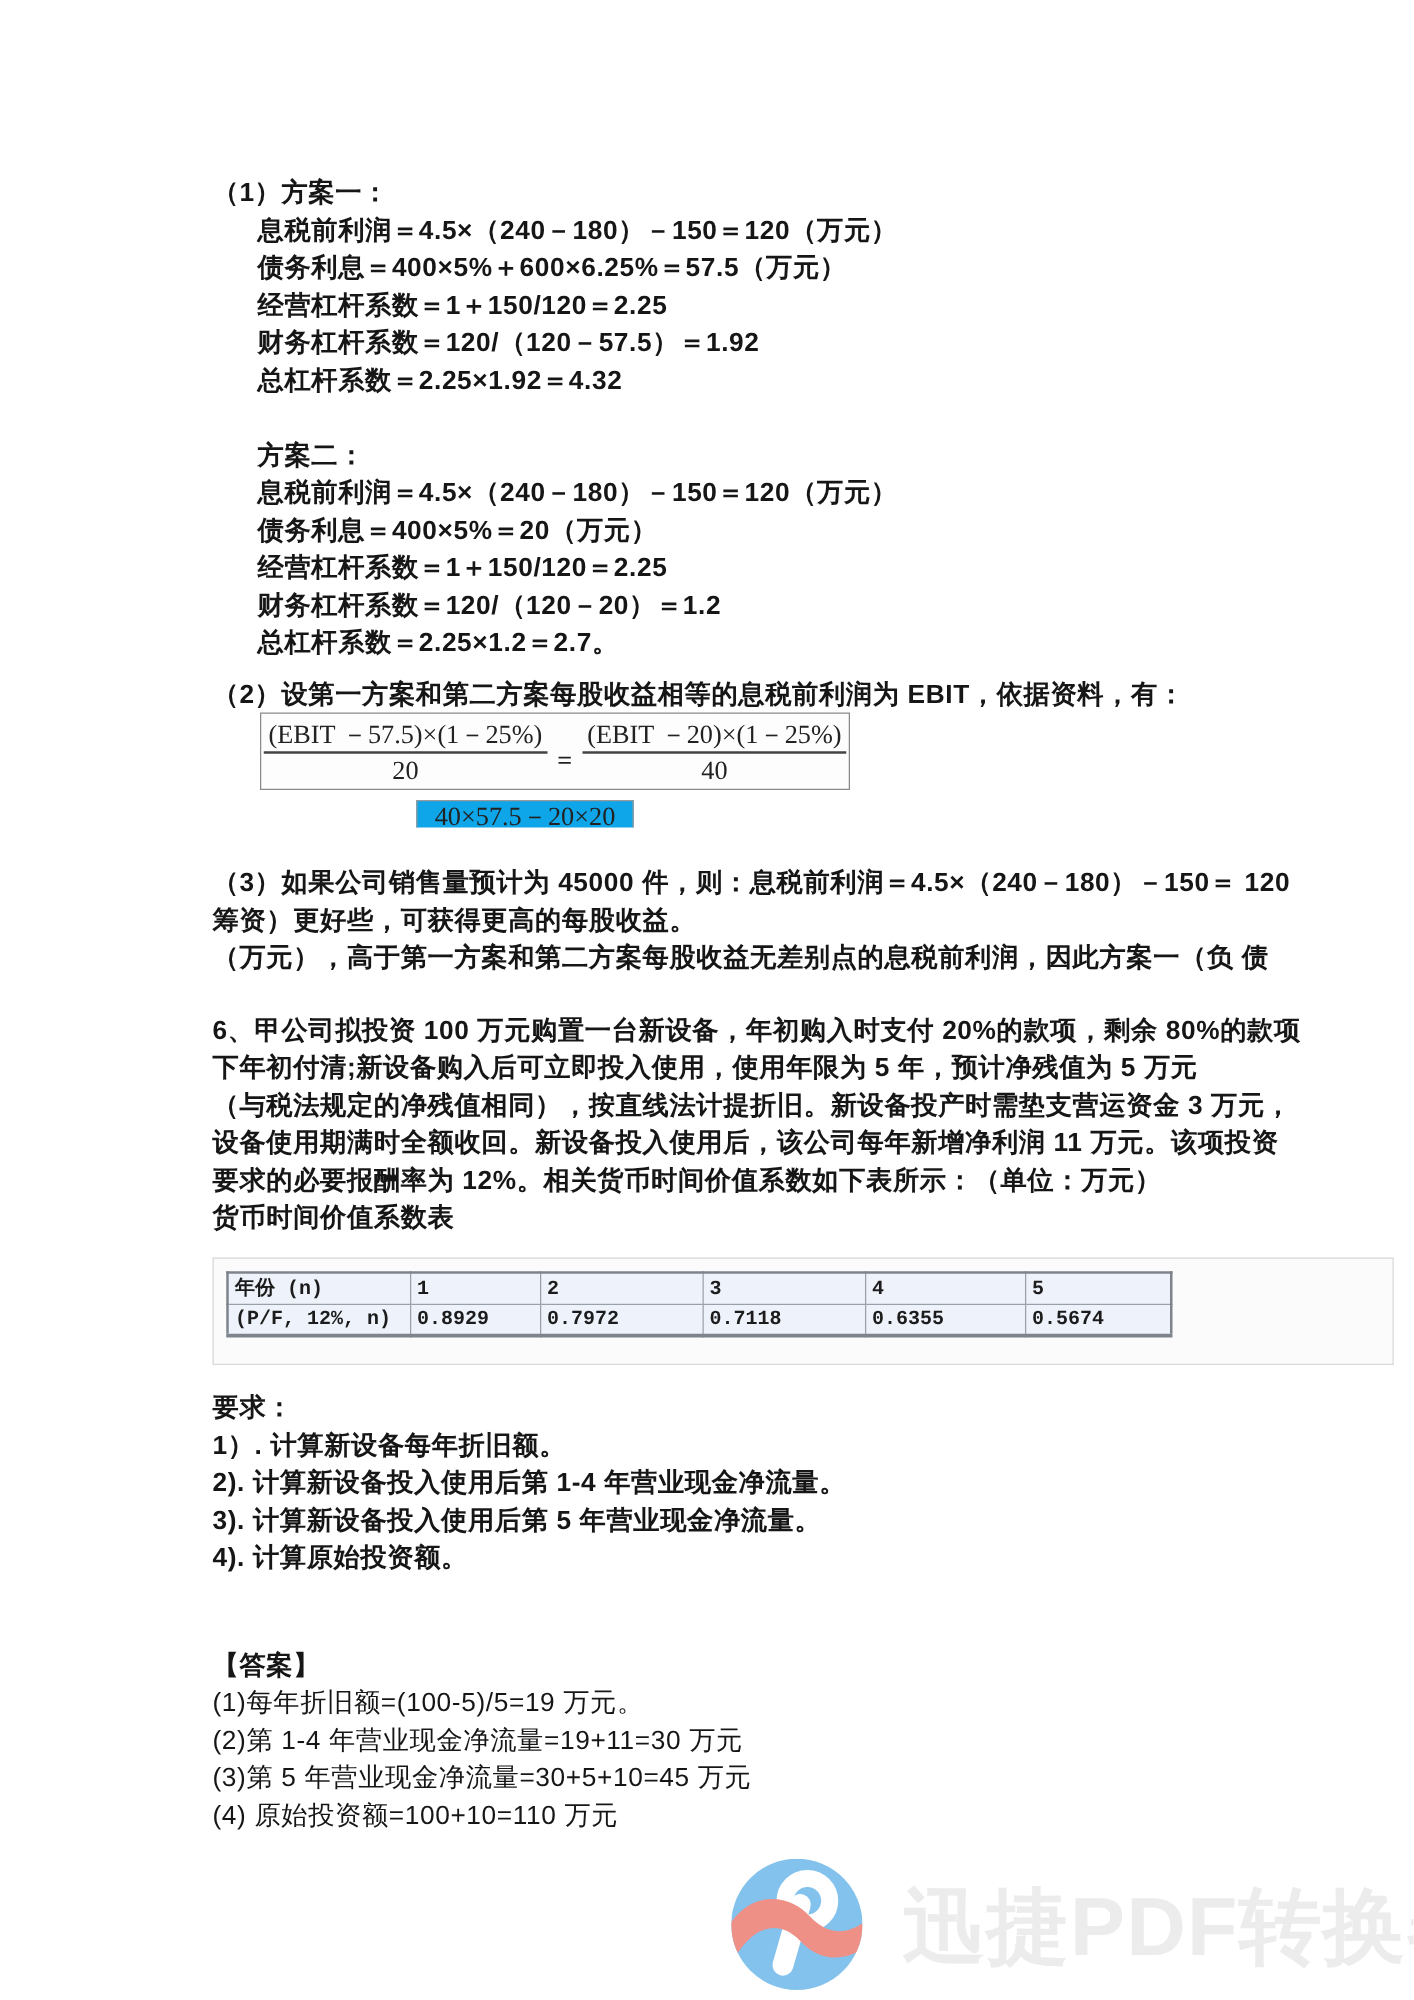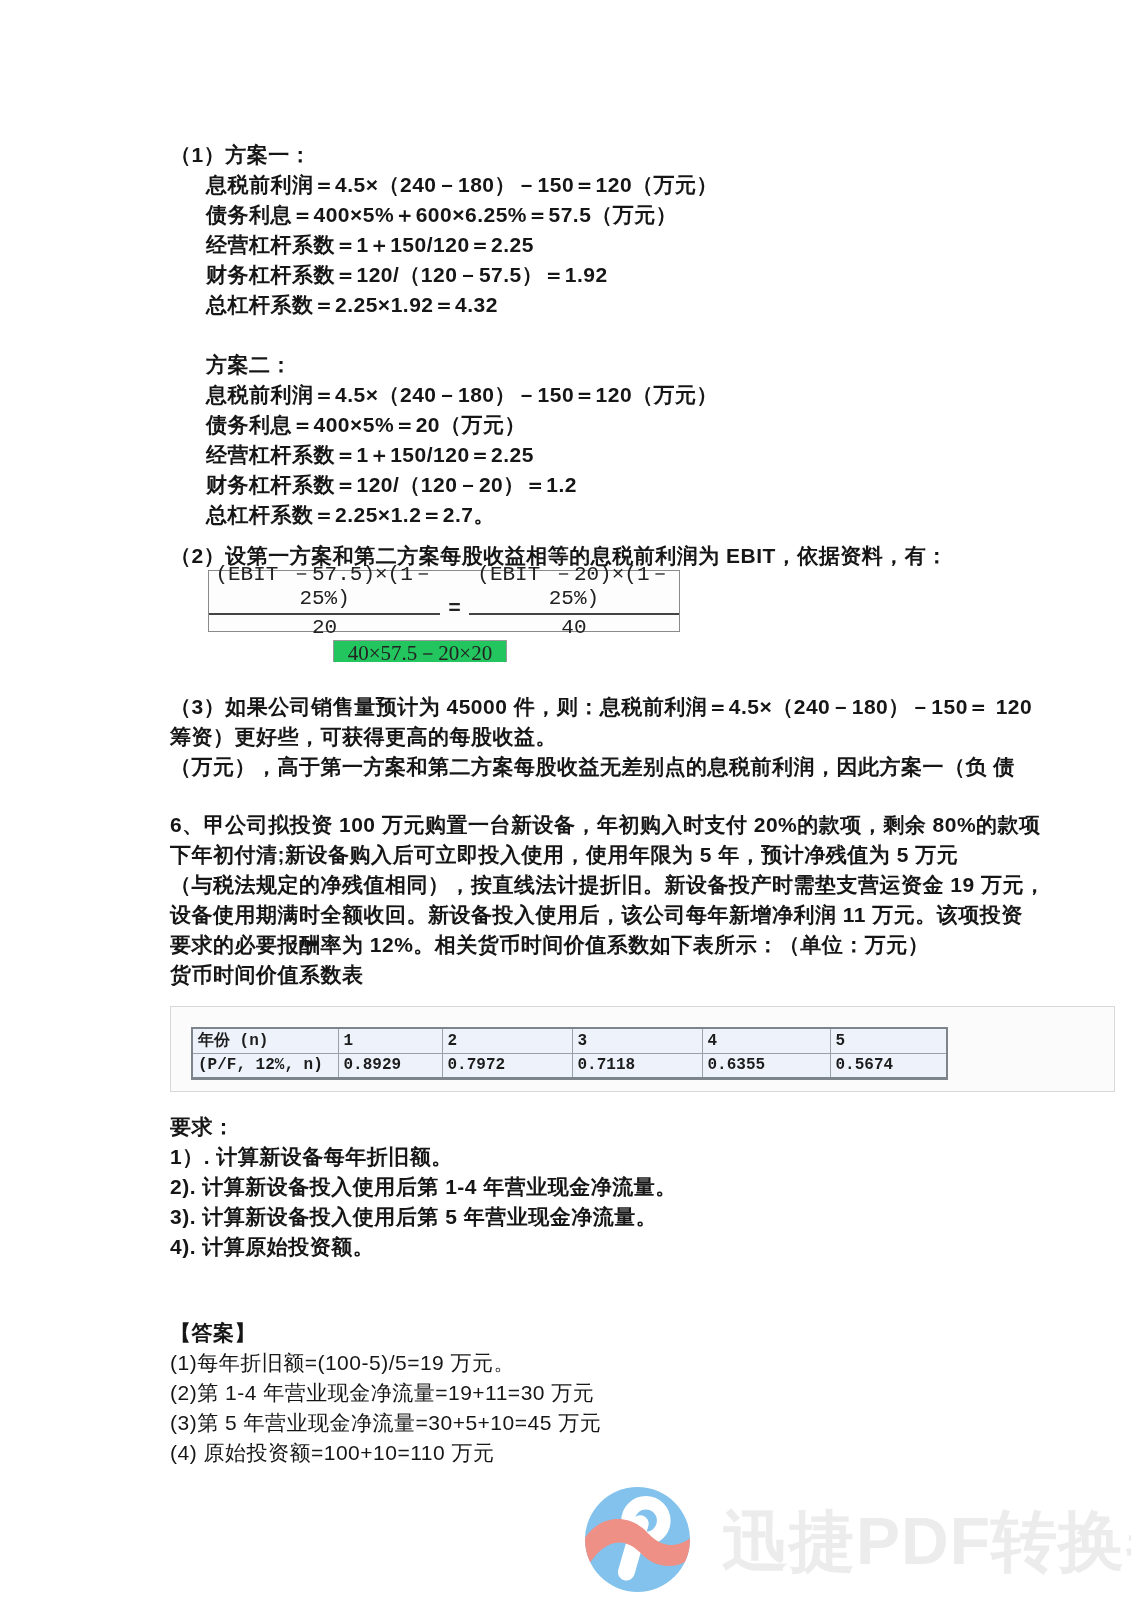--- a/index.html
+++ b/index.html
@@ -19,48 +19,48 @@
   .line { line-height:30px; font-size:21px; font-weight:bold; letter-spacing:0.5px; white-space:nowrap; }
   .indent { padding-left:36px; }
   .normal-w .line { font-weight:normal; }
 
   
   .formula-box {
     position:absolute; left:38px; top:570px;
     width:472px; height:62px;
     border:1px solid #8a8a8a;
     display:flex; align-items:center; justify-content:center;
-    font-family:Liberation Mono, monospace;
+    font-family:Liberation Serif, serif;
     font-size:21px; color:#222;
     background:#fdfdfd;
   }
   .frac { display:inline-block; text-align:center; vertical-align:middle; }
   .frac .num { display:block; border-bottom:2px solid #444; padding:0 4px 2px 4px; line-height:24px; }
   .frac .den { display:block; line-height:24px; padding-top:1px; }
   .eq { display:inline-block; margin:0 8px; padding-top:14px; font-weight:bold; }
 
   .sub-box {
     position:absolute; left:163px; top:640px;
     width:174px; height:22px;
     border:1px solid #999;
     border-bottom:none;
     overflow:hidden;
     font-family:"Liberation Serif", serif;
     font-size:21px; line-height:24px; color:#222;
     text-align:center;
-    background:#22c55e;
+    background:#0ea5e9;
   }
 
   
   .tbl-wrap {
     position:absolute; left:0; top:1006px;
     width:945px; height:86px;
     border:1px solid #d8d8d8;
     background:#fbfbfb;
-    padding:20px;
+    padding:10px;
   }
   table.coef {
     border-collapse:collapse;
     table-layout:fixed;
     width:755px;
     border:2px solid #7e848c;
     border-bottom:3px solid #7e848c;
     font-family:"Liberation Mono", monospace;
     font-size:16px; font-weight:bold; color:#1c1c1c;
   }
@@ -130,21 +130,21 @@
 
     <div class="blk" style="top:692px">
       <div class="line">（3）如果公司销售量预计为 45000 件，则：息税前利润＝4.5×（240－180）－150＝ 120</div>
       <div class="line">筹资）更好些，可获得更高的每股收益。</div>
       <div class="line">（万元），高于第一方案和第二方案每股收益无差别点的息税前利润，因此方案一（负 债</div>
     </div>
 
     <div class="blk" style="top:810px">
       <div class="line">6、甲公司拟投资 100 万元购置一台新设备，年初购入时支付 20%的款项，剩余 80%的款项</div>
       <div class="line">下年初付清;新设备购入后可立即投入使用，使用年限为 5 年，预计净残值为 5 万元</div>
-      <div class="line">（与税法规定的净残值相同），按直线法计提折旧。新设备投产时需垫支营运资金 19 万元，</div>
+      <div class="line">（与税法规定的净残值相同），按直线法计提折旧。新设备投产时需垫支营运资金 3 万元，</div>
       <div class="line">设备使用期满时全额收回。新设备投入使用后，该公司每年新增净利润 11 万元。该项投资</div>
       <div class="line">要求的必要报酬率为 12%。相关货币时间价值系数如下表所示：（单位：万元）</div>
     </div>
 
     <div class="blk" style="top:960px">
       <div class="line">货币时间价值系数表</div>
     </div>
 
     <div class="tbl-wrap">
       <table class="coef">

